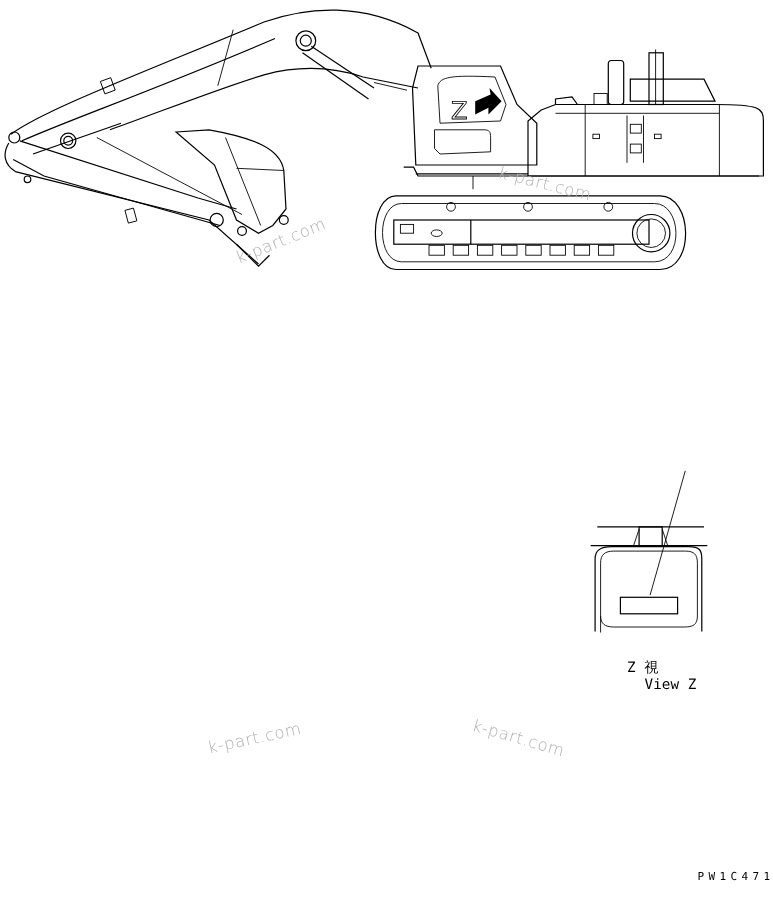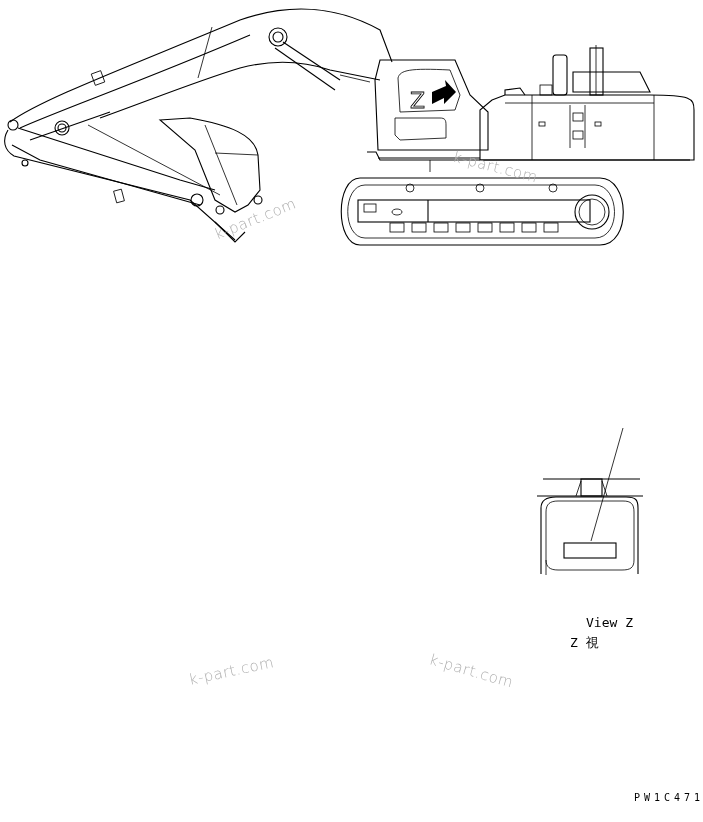--- a/index.html
+++ b/index.html
@@ -117,16 +117,16 @@
     <rect class="ln" x="564" y="543" width="52" height="15"></rect>
     <line class="thin" x1="591" y1="541" x2="623" y2="428"></line>
   </g>
 </svg>
 
 <div class="wm" style="left:212px;top:210px;transform:rotate(-22deg);">k-part.com</div>
 <div class="wm" style="left:452px;top:158px;transform:rotate(14deg);">k-part.com</div>
 <div class="wm" style="left:188px;top:662px;transform:rotate(-12deg);">k-part.com</div>
 <div class="wm" style="left:428px;top:662px;transform:rotate(16deg);">k-part.com</div>
 
-<div class="label" style="left:570px;top:634px;">Z  視</div>
+<div class="label" style="left:570px;top:598px;">Z  視</div>
 <div class="label" style="left:570px;top:615px;margin-left:16px;">View Z</div>
 
 <div class="code" style="left:634px;top:792px;text-align:center;">PW1C471</div>
 
 </body></html>

